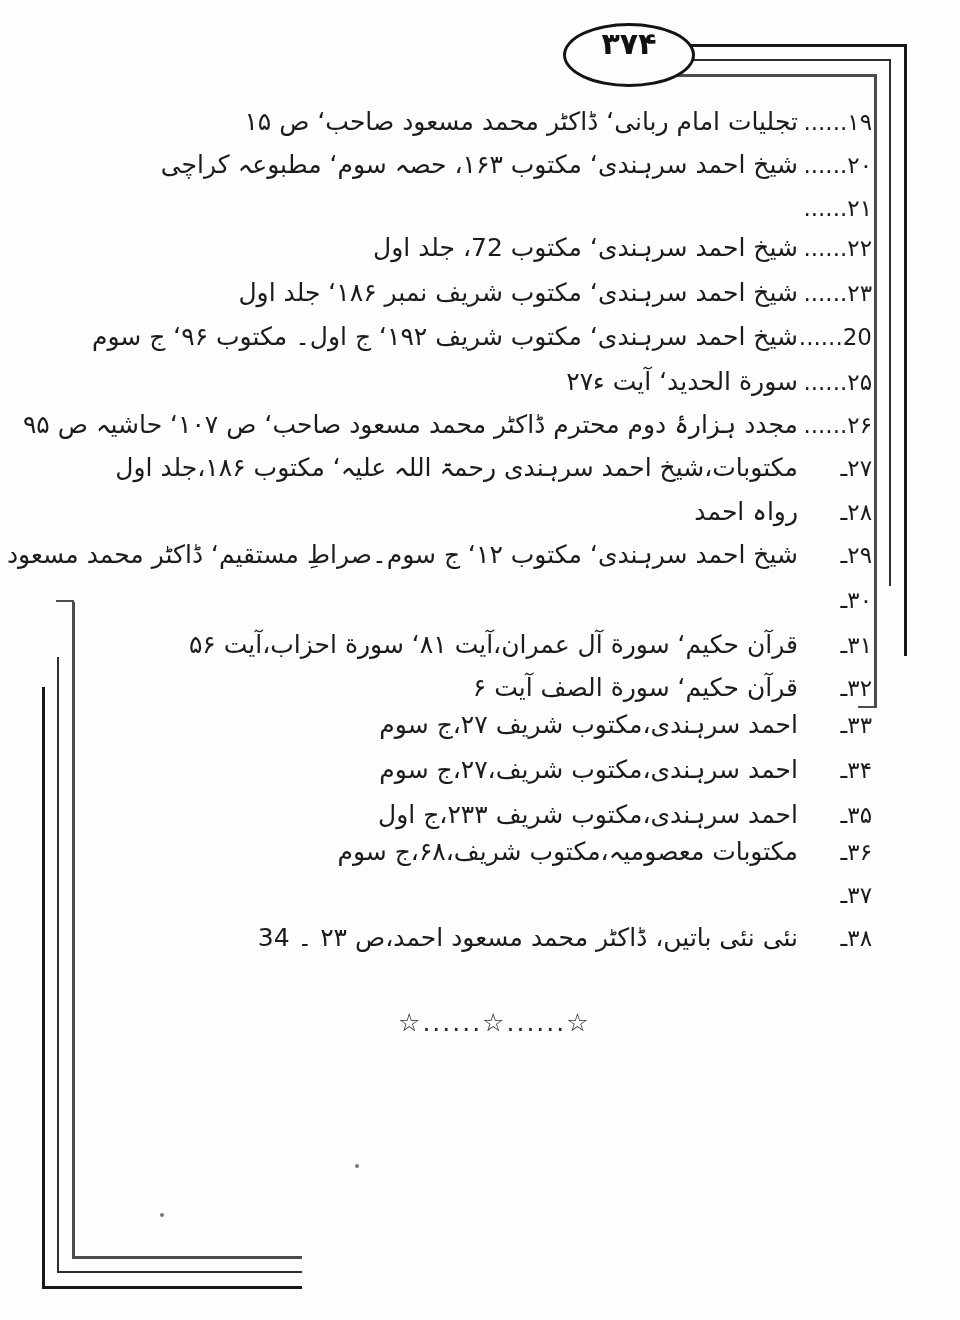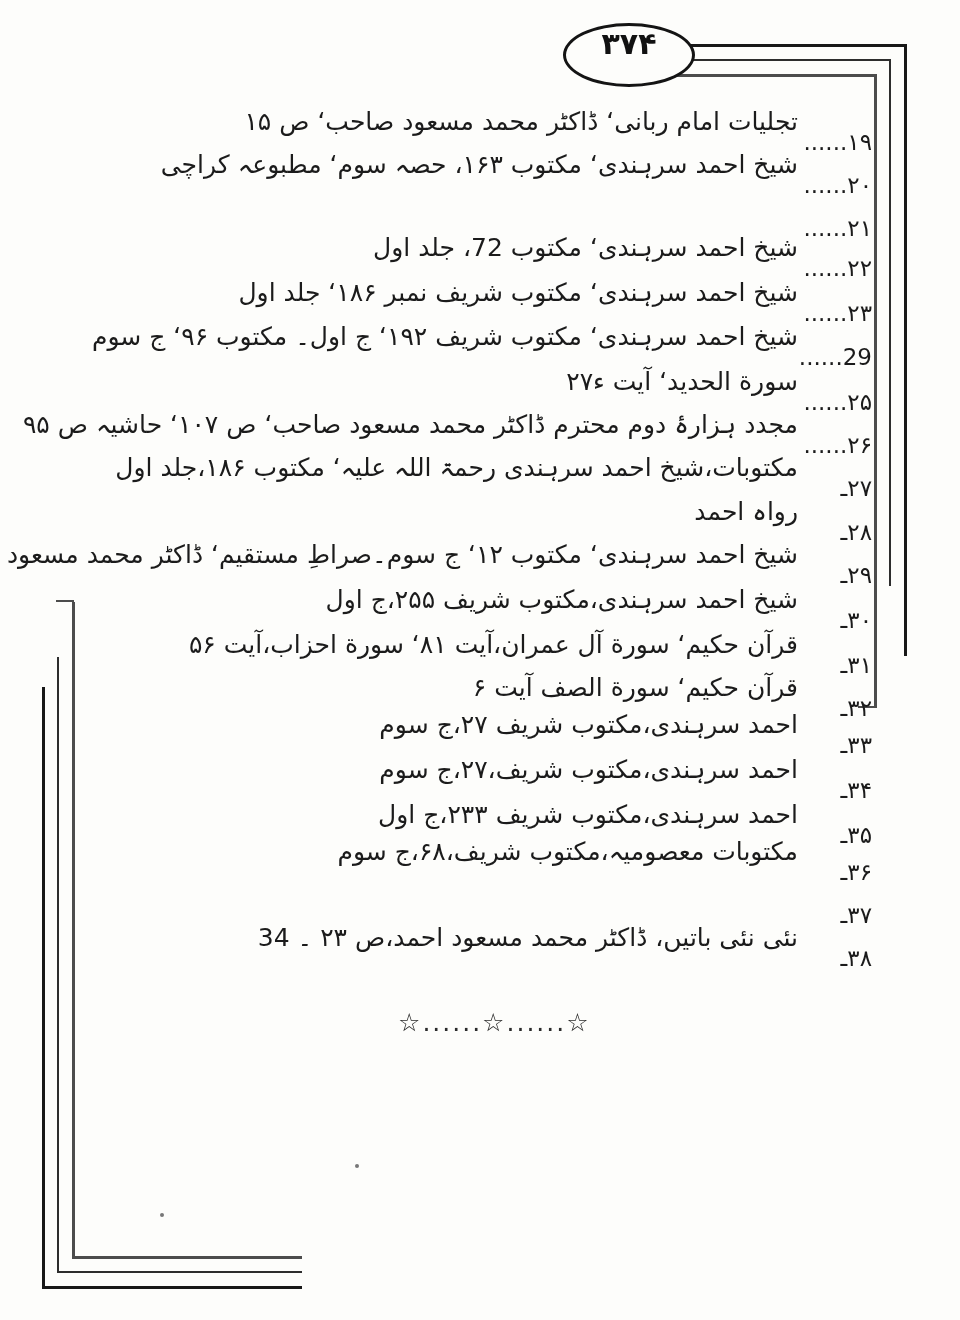--- a/index.html
+++ b/index.html
@@ -16,21 +16,21 @@
   .refs{position:absolute; top:0; right:88px; left:0;}
   .ref-line{
     position:absolute; right:0;
     direction:rtl;
     display:flex;
     white-space:nowrap;
     font-size:25px;
     line-height:34px;
     color:#1b1b1b;
   }
-  .ref-num{min-width:74px; font-size:23px;margin-top:20px;}
+  .ref-num{min-width:74px; font-size:23px;}
   .ref-text{}
   
   .rule{position:absolute; background:#181818;}
   .rule.g1{background:#2d2d2d;}
   .rule.g2{background:#4c4c4c;}
   
   .oval{
     position:absolute;
     border:3px solid #141414;
     border-radius:50%;
@@ -89,21 +89,21 @@
       </div>
     <div class="ref-line" style="top:231px;">
         <span class="ref-num">۲۲......</span>
         <span class="ref-text">شیخ احمد سرہندی‘ مکتوب 72، جلد اول</span>
       </div>
     <div class="ref-line" style="top:276px;">
         <span class="ref-num">۲۳......</span>
         <span class="ref-text">شیخ احمد سرہندی‘ مکتوب شریف نمبر ۱۸۶‘ جلد اول</span>
       </div>
     <div class="ref-line" style="top:320px;">
-        <span class="ref-num">29......</span>
+        <span class="ref-num">20......</span>
         <span class="ref-text">شیخ احمد سرہندی‘ مکتوب شریف ۱۹۲‘ ج اول۔ مکتوب ۹۶‘ ج سوم</span>
       </div>
     <div class="ref-line" style="top:365px;">
         <span class="ref-num">۲۵......</span>
         <span class="ref-text">سورة الحدید‘ آیت ء۲۷</span>
       </div>
     <div class="ref-line" style="top:408px;">
         <span class="ref-num">۲۶......</span>
         <span class="ref-text">مجدد ہزارۂ دوم محترم ڈاکٹر محمد مسعود صاحب‘ ص ۱۰۷‘ حاشیہ ص ۹۵</span>
       </div>
@@ -114,21 +114,20 @@
     <div class="ref-line" style="top:495px;">
         <span class="ref-num">۲۸ـ</span>
         <span class="ref-text">رواہ احمد</span>
       </div>
     <div class="ref-line" style="top:538px;">
         <span class="ref-num">۲۹ـ</span>
         <span class="ref-text">شیخ احمد سرہندی‘ مکتوب ۱۲‘ ج سوم۔صراطِ مستقیم‘ ڈاکٹر محمد مسعود احمد صاحب،ص ۴۱</span>
       </div>
     <div class="ref-line" style="top:583px;">
         <span class="ref-num">۳۰ـ</span>
-        <span class="ref-text">شیخ احمد سرہندی،مکتوب شریف ۲۵۵،ج اول</span>
       </div>
     <div class="ref-line" style="top:628px;">
         <span class="ref-num">۳۱ـ</span>
         <span class="ref-text">قرآن حکیم‘ سورة آل عمران،آیت ۸۱‘ سورة احزاب،آیت ۵۶</span>
       </div>
     <div class="ref-line" style="top:671px;">
         <span class="ref-num">۳۲ـ</span>
         <span class="ref-text">قرآن حکیم‘ سورة الصف آیت ۶</span>
       </div>
     <div class="ref-line" style="top:708px;">

